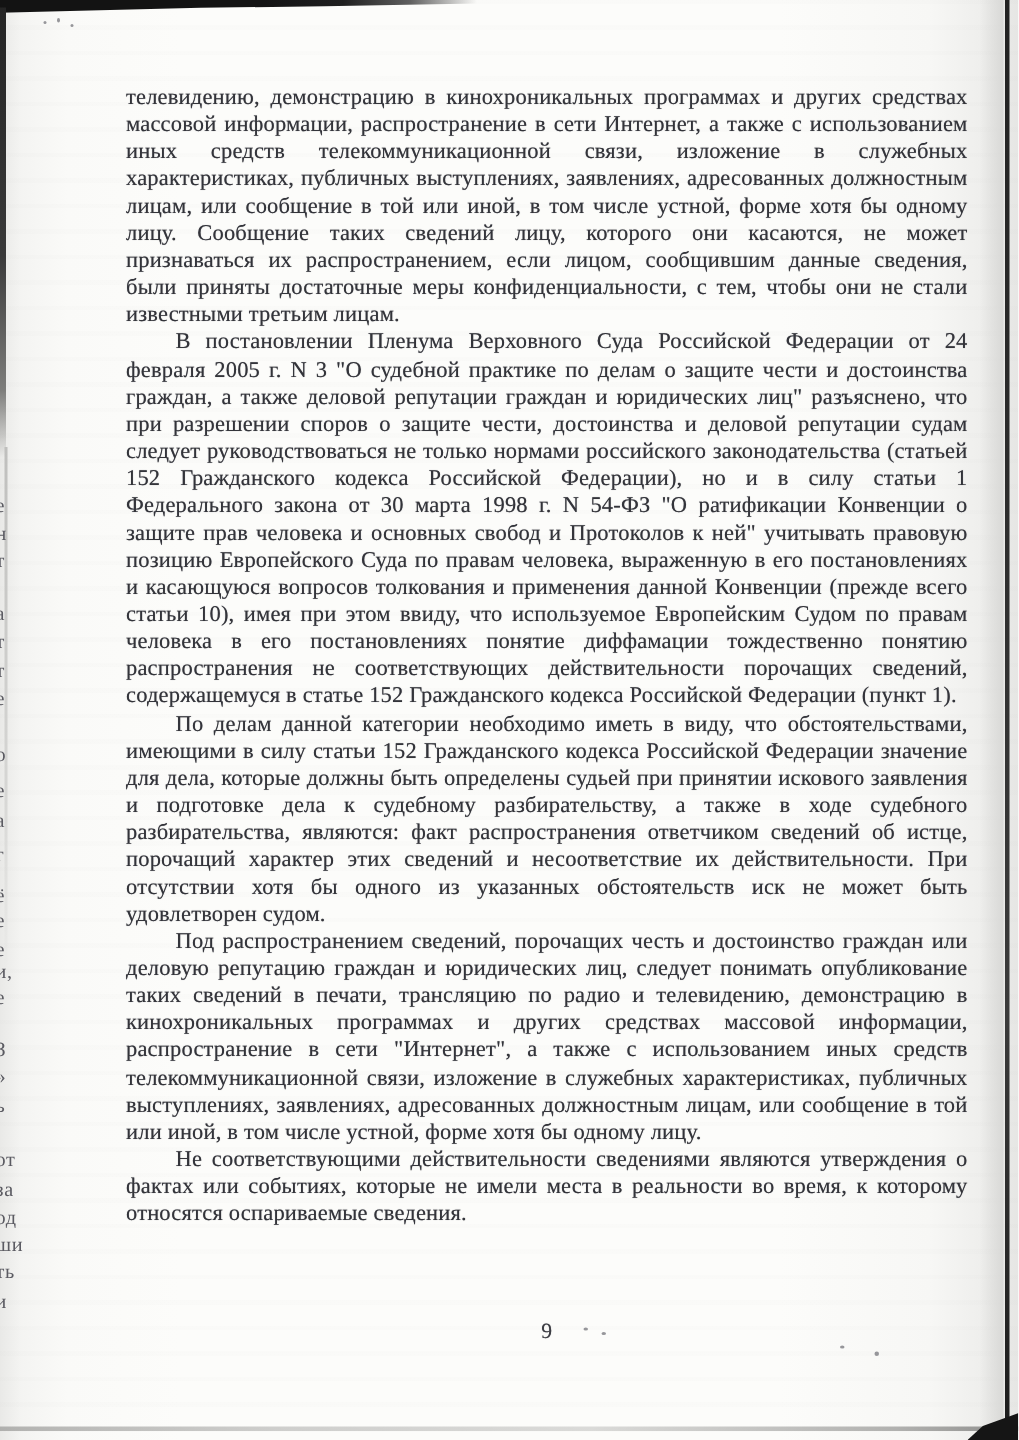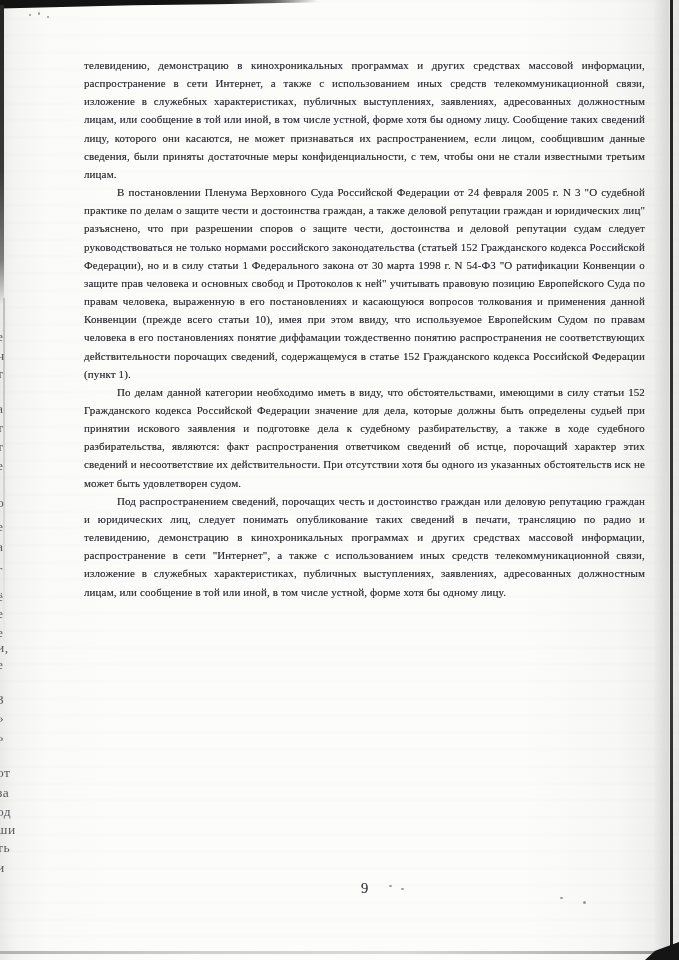--- a/index.html
+++ b/index.html
@@ -51,21 +51,21 @@
   }
   
   .frag{
     position:absolute;left:-3px;width:20px;
     font-size:13.5px;line-height:14px;color:#5b5b62;
     letter-spacing:.5px;white-space:nowrap;
   }
   
   .content{
     position:absolute;left:84px;top:56px;width:561px;
-    font-size:11px;line-height:18.15px;
+    font-size:15px;line-height:18.15px;
     color:#33343a;text-align:justify;
     letter-spacing:.12px;
     text-shadow:0 0 .5px rgba(52,52,62,.65);
   }
   .content p{margin:0;}
   .content p.indent{text-indent:33px;}
   .page-number{
     position:absolute;left:84px;top:880px;width:561px;
     text-align:center;font-size:14.5px;color:#3c3d43;
     text-shadow:0 0 .5px rgba(60,60,70,.6);
@@ -120,16 +120,17 @@
       <span class="frag" style="top: 823px;">ши</span>
       <span class="frag" style="top: 841px;">ть</span>
       <span class="frag" style="top: 861px;">и</span>
     </div>
 
   <div class="content" id="content">
       <p>телевидению, демонстрацию в кинохроникальных программах и других средствах массовой информации, распространение в сети Интернет, а также с использованием иных средств телекоммуникационной связи, изложение в служебных характеристиках, публичных выступлениях, заявлениях, адресованных должностным лицам, или сообщение в той или иной, в том числе устной, форме хотя бы одному лицу. Сообщение таких сведений лицу, которого они касаются, не может признаваться их распространением, если лицом, сообщившим данные сведения, были приняты достаточные меры конфиденциальности, с тем, чтобы они не стали известными третьим лицам.</p>
       <p class="indent">В постановлении Пленума Верховного Суда Российской Федерации от 24 февраля 2005 г. N 3 "О судебной практике по делам о защите чести и достоинства граждан, а также деловой репутации граждан и юридических лиц" разъяснено, что при разрешении споров о защите чести, достоинства и деловой репутации судам следует руководствоваться не только нормами российского законодательства (статьей 152 Гражданского кодекса Российской Федерации), но и в силу статьи 1 Федерального закона от 30 марта 1998 г. N 54-ФЗ "О ратификации Конвенции о защите прав человека и основных свобод и Протоколов к ней" учитывать правовую позицию Европейского Суда по правам человека, выраженную в его постановлениях и касающуюся вопросов толкования и применения данной Конвенции (прежде всего статьи 10), имея при этом ввиду, что используемое Европейским Судом по правам человека в его постановлениях понятие диффамации тождественно понятию распространения не соответствующих действительности порочащих сведений, содержащемуся в статье 152 Гражданского кодекса Российской Федерации (пункт 1).</p>
       <p class="indent">По делам данной категории необходимо иметь в виду, что обстоятельствами, имеющими в силу статьи 152 Гражданского кодекса Российской Федерации значение для дела, которые должны быть определены судьей при принятии искового заявления и подготовке дела к судебному разбирательству, а также в ходе судебного разбирательства, являются: факт распространения ответчиком сведений об истце, порочащий характер этих сведений и несоответствие их действительности. При отсутствии хотя бы одного из указанных обстоятельств иск не может быть удовлетворен судом.</p>
       <p class="indent">Под распространением сведений, порочащих честь и достоинство граждан или деловую репутацию граждан и юридических лиц, следует понимать опубликование таких сведений в печати, трансляцию по радио и телевидению, демонстрацию в кинохроникальных программах и других средствах массовой информации, распространение в сети "Интернет", а также с использованием иных средств телекоммуникационной связи, изложение в служебных характеристиках, публичных выступлениях, заявлениях, адресованных должностным лицам, или сообщение в той или иной, в том числе устной, форме хотя бы одному лицу.</p>
+      <p class="indent">Не соответствующими действительности сведениями являются утверждения о фактах или событиях, которые не имели места в реальности во время, к которому относятся оспариваемые сведения.</p>
     </div>
 
   <div class="page-number">9</div>
 </div>
 
 </body></html>

